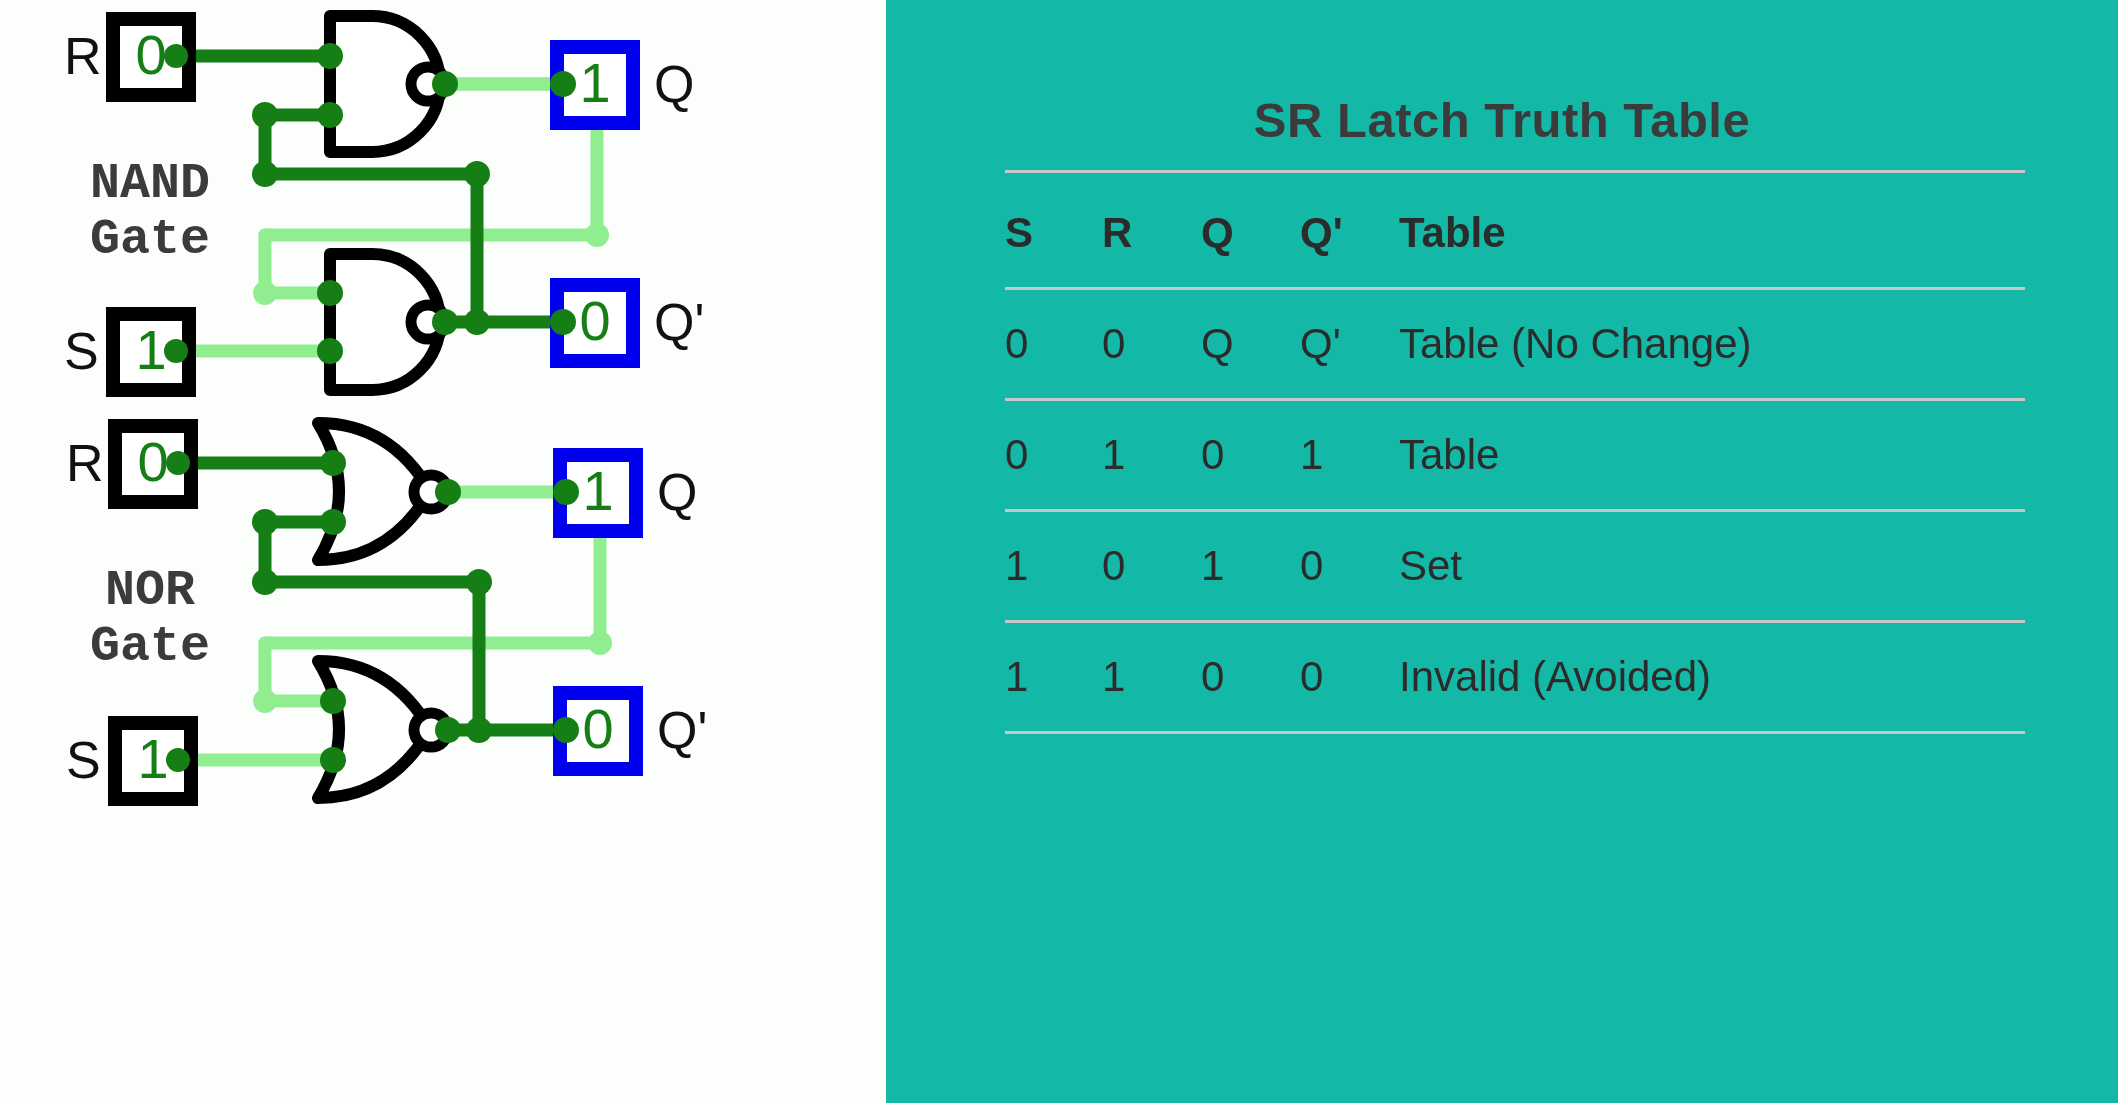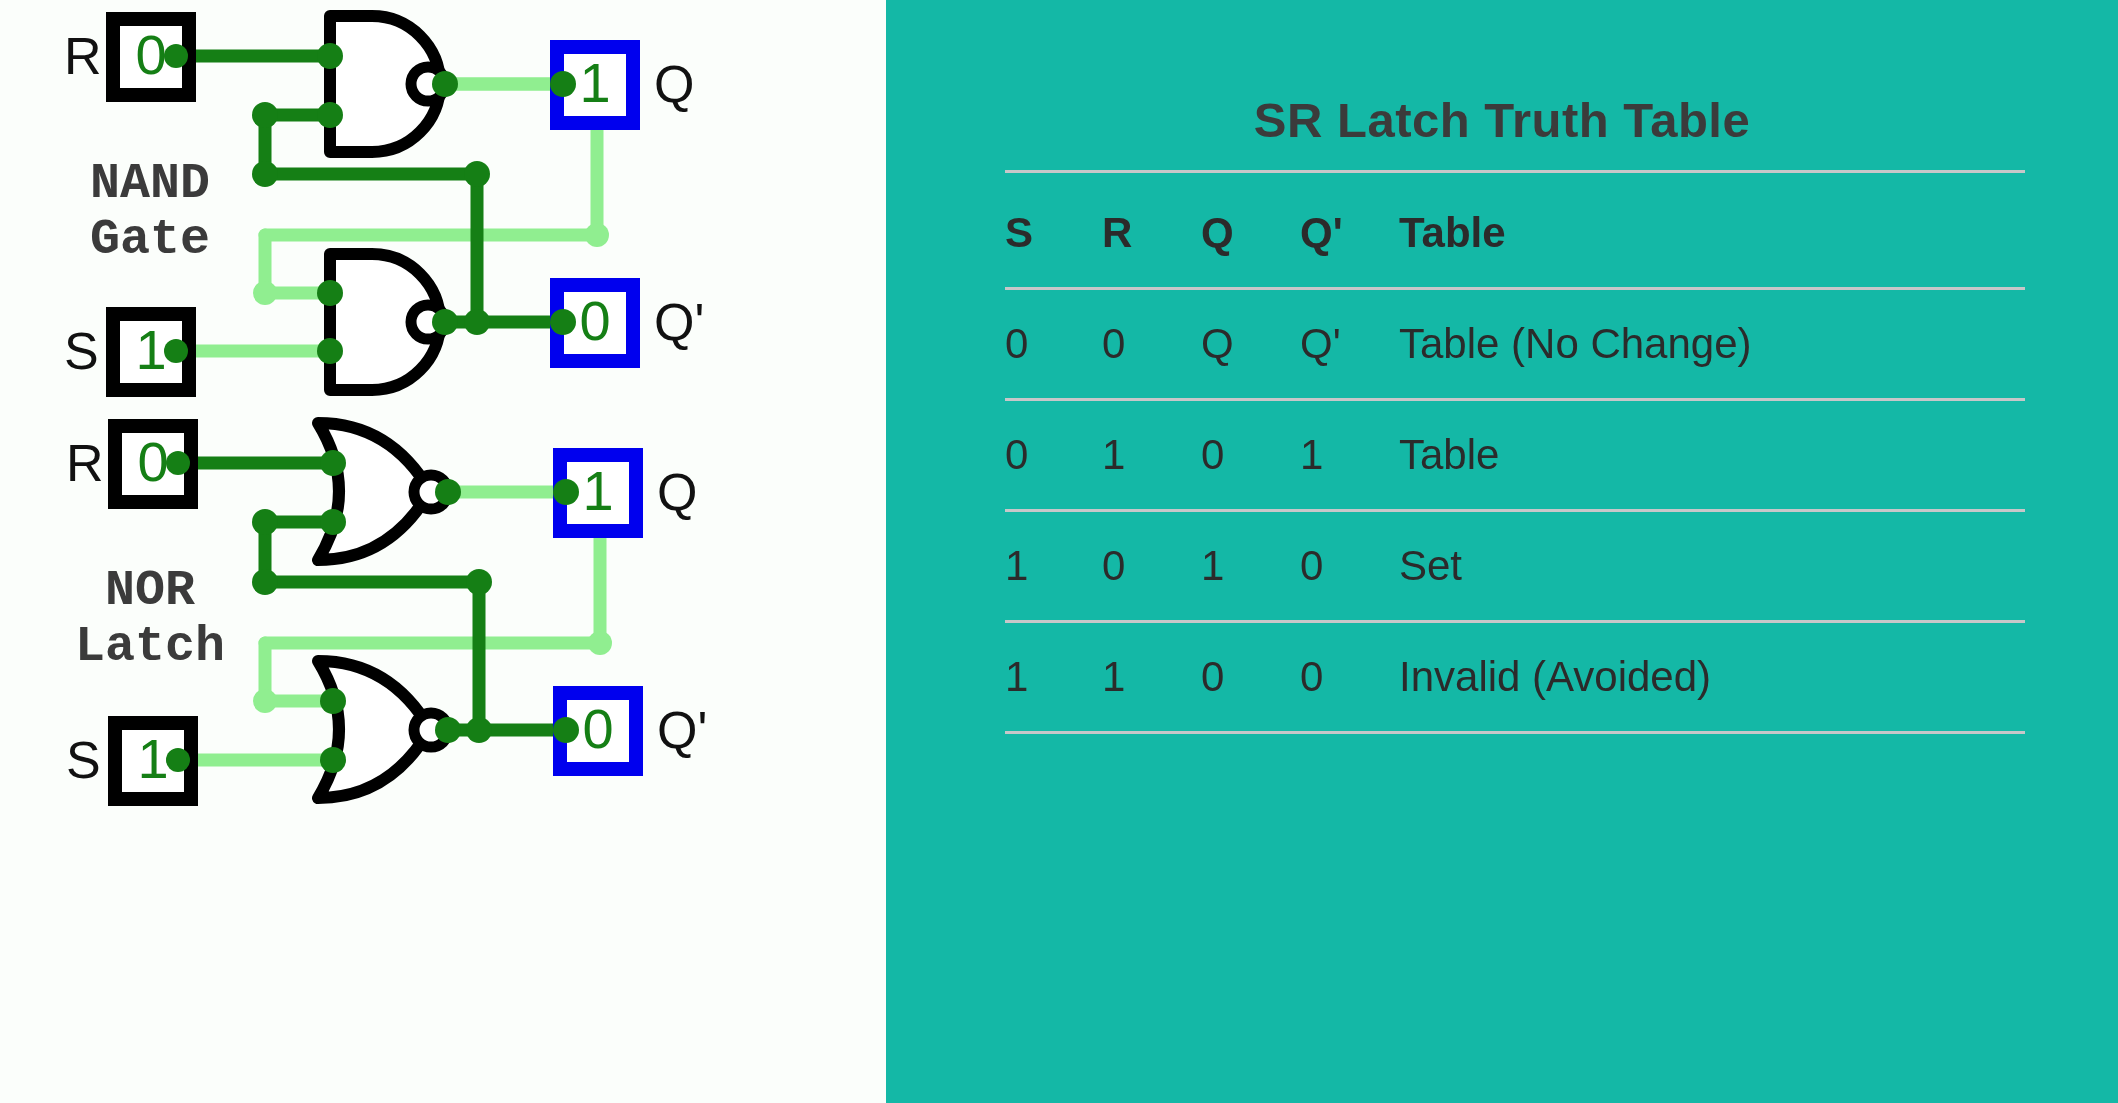--- a/index.html
+++ b/index.html
@@ -247,21 +247,21 @@
     <div class="io-letter" style="left:66px;top:734px;">S</div>
     <div class="box-digit" style="left:115px;top:731px;width:76px;">1</div>
 
     <div class="box-digit" style="left:560px;top:463px;width:76px;">1</div>
     <div class="io-letter" style="left:657px;top:466px;">Q</div>
 
     <div class="box-digit" style="left:560px;top:701px;width:76px;">0</div>
     <div class="io-letter" style="left:657px;top:704px;">Q'</div>
 
     <div class="gate-name" style="left:30px;top:563px;width:240px;">NOR
-Latch</div>
+Gate</div>
   </div>
 
   <div id="table-panel">
     <div id="table-title">SR Latch Truth Table</div>
 
     <table id="truth-table">
       <thead>
         <tr>
           <th class="col-s">S</th>
           <th class="col-r">R</th>

